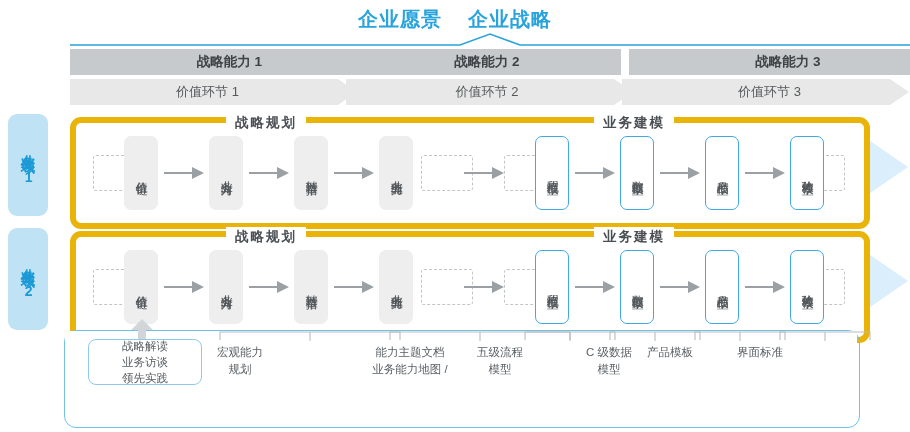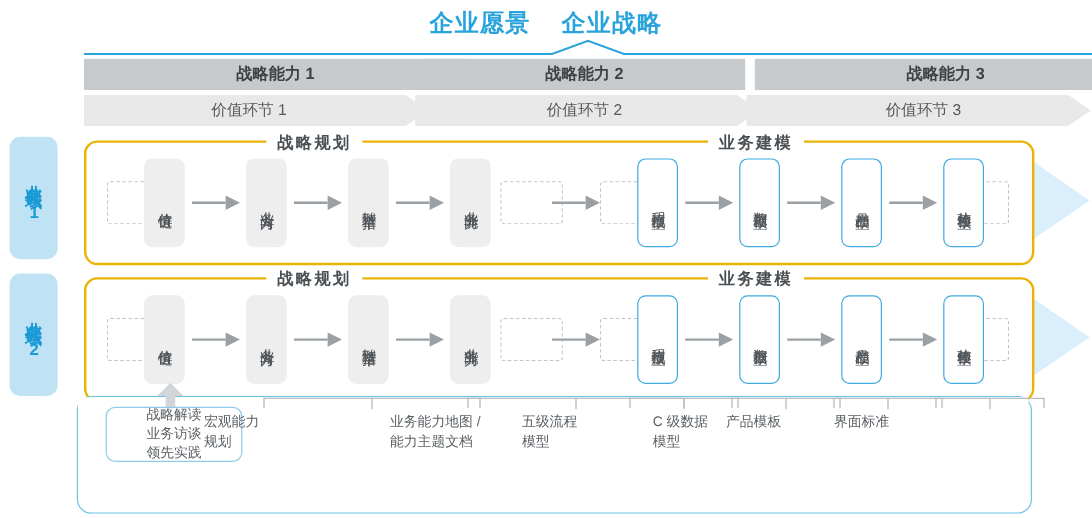--- a/index.html
+++ b/index.html
@@ -45,21 +45,21 @@
     writing-mode:vertical-rl;text-orientation:upright;
     color:#1c9ad6;font-size:14px;font-weight:bold;letter-spacing:2px;
     line-height:1.08;white-space:nowrap;
   }
   .badge.b1{top:114px;height:102px;}
   .badge.b2{top:228px;height:102px;}
 
   
   .drow{
     position:absolute;left:70px;width:788px;height:100px;
-    border:2px solid #eab308;border-radius:11px;background:#ffffff;
+    border:6px solid #eab308;border-radius:11px;background:#ffffff;
   }
   .drow.r1{top:117px;}
   .drow.r2{top:231px;}
   .rowarrow{position:absolute;left:70px;width:840px;height:100px;pointer-events:none;}
   .rowarrow.r1{top:117px;}
   .rowarrow.r2{top:231px;}
 
   .sec-title{
     position:absolute;top:-10px;height:20px;background:#ffffff;
     padding:0 9px;color:#4a4f53;font-size:13.5px;font-weight:bold;
@@ -82,21 +82,21 @@
   .node.gray{background:#eeeeee;border:1px solid #eeeeee;}
   .node.gray span{color:#4f5458;}
   .node.blue{background:#ffffff;border:1.4px solid #3fa9e0;}
   .node.blue span{color:#4f5458;}
 
   .ar{position:absolute;top:42px;height:16px;}
 
   
   .brackets{position:absolute;left:70px;top:328px;width:840px;height:34px;}
   .tool-label{
-    position:absolute;top:344px;color:#5a5f63;
+    position:absolute;top:344px;text-align:center;color:#5a5f63;
     font-size:11.5px;line-height:1.45;white-space:nowrap;
   }
   .tool-box{
     position:absolute;left:88px;top:339px;width:112px;height:44px;
     border:1px solid #8fcbe8;border-radius:8px;background:#ffffff;
     display:flex;align-items:center;justify-content:center;
   }
   .tool-box div{
     color:#5a5f63;font-size:11.5px;line-height:1.42;text-align:center;white-space:nowrap;
   }
@@ -323,22 +323,22 @@
       <div>业务访谈</div>
       <div>领先实践</div>
     </div>
   </div>
 
   <div class="tool-label" style="left:240px;width:140px;margin-left:-70px;">
       <div>宏观能力</div>
       <div>规划</div>
     </div>
   <div class="tool-label" style="left:410px;width:170px;margin-left:-85px;">
+      <div>能力主题文档</div>
       <div>业务能力地图 /</div>
-      <div>能力主题文档</div>
     </div>
   <div class="tool-label" style="left:500px;width:130px;margin-left:-65px;">
       <div>五级流程</div>
       <div>模型</div>
     </div>
   <div class="tool-label" style="left:609px;width:130px;margin-left:-65px;">
       <div>C 级数据</div>
       <div>模型</div>
     </div>
   <div class="tool-label" style="left:670px;width:130px;margin-left:-65px;">产品模板</div>

